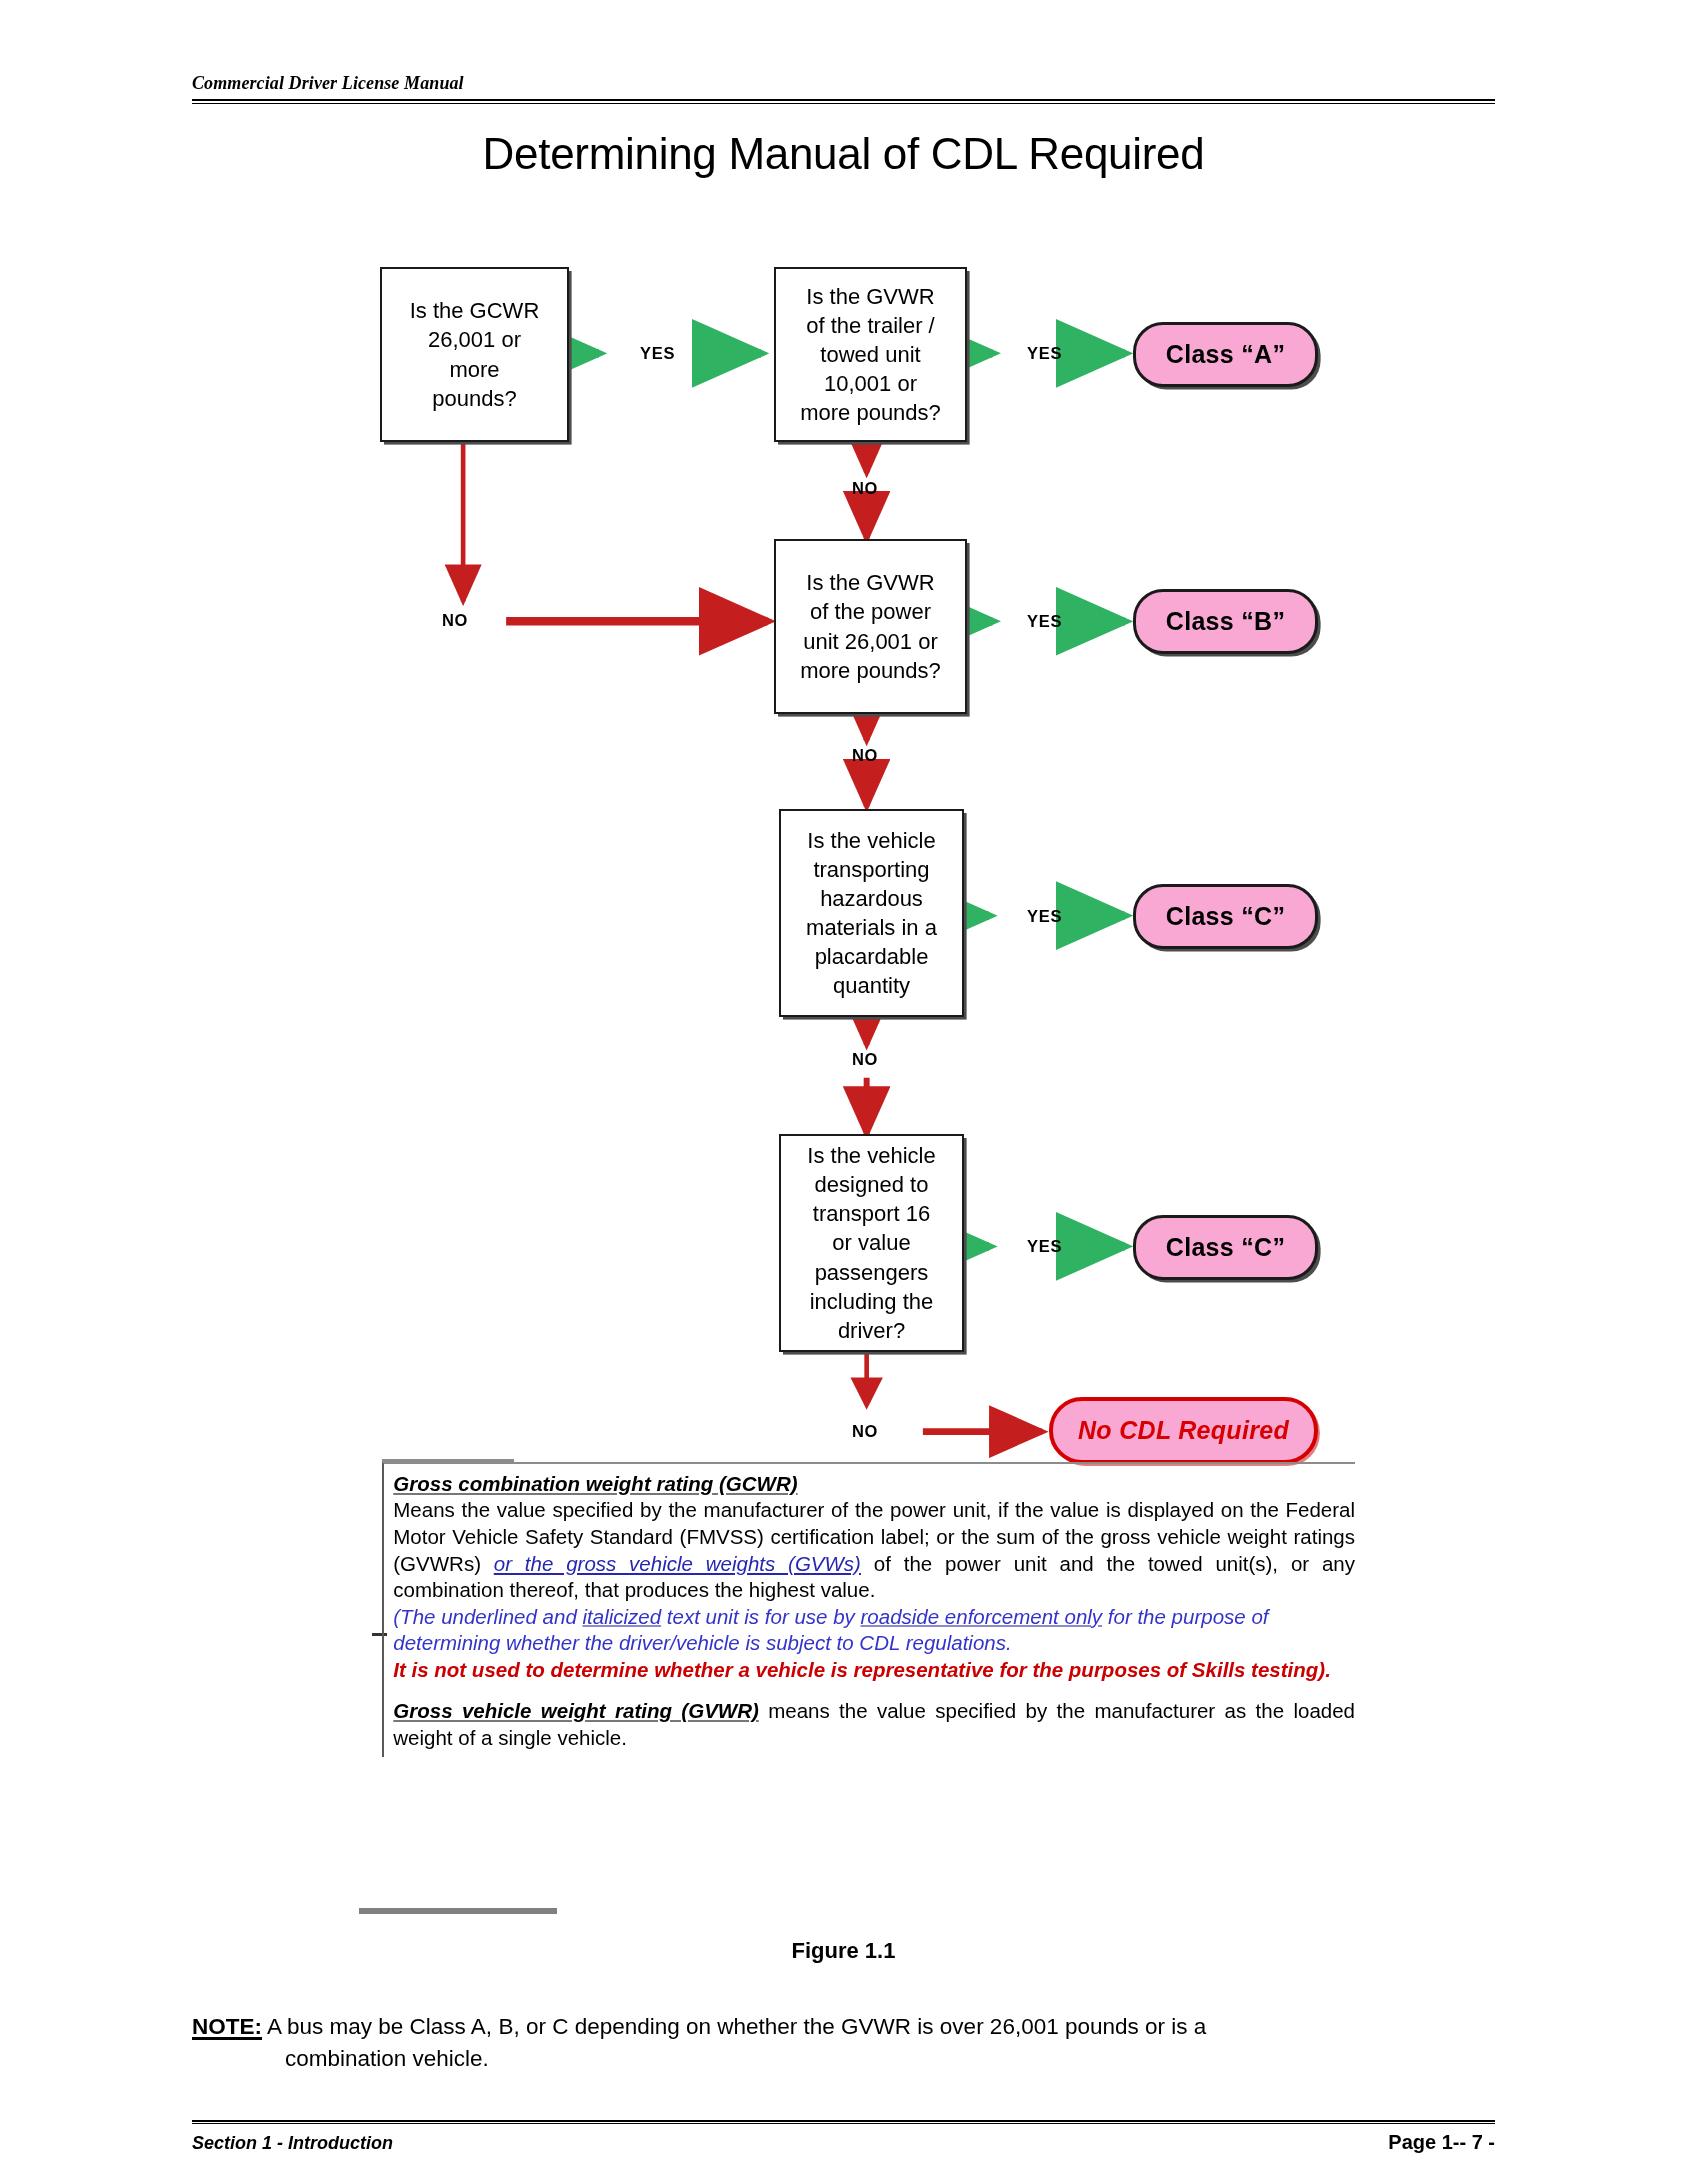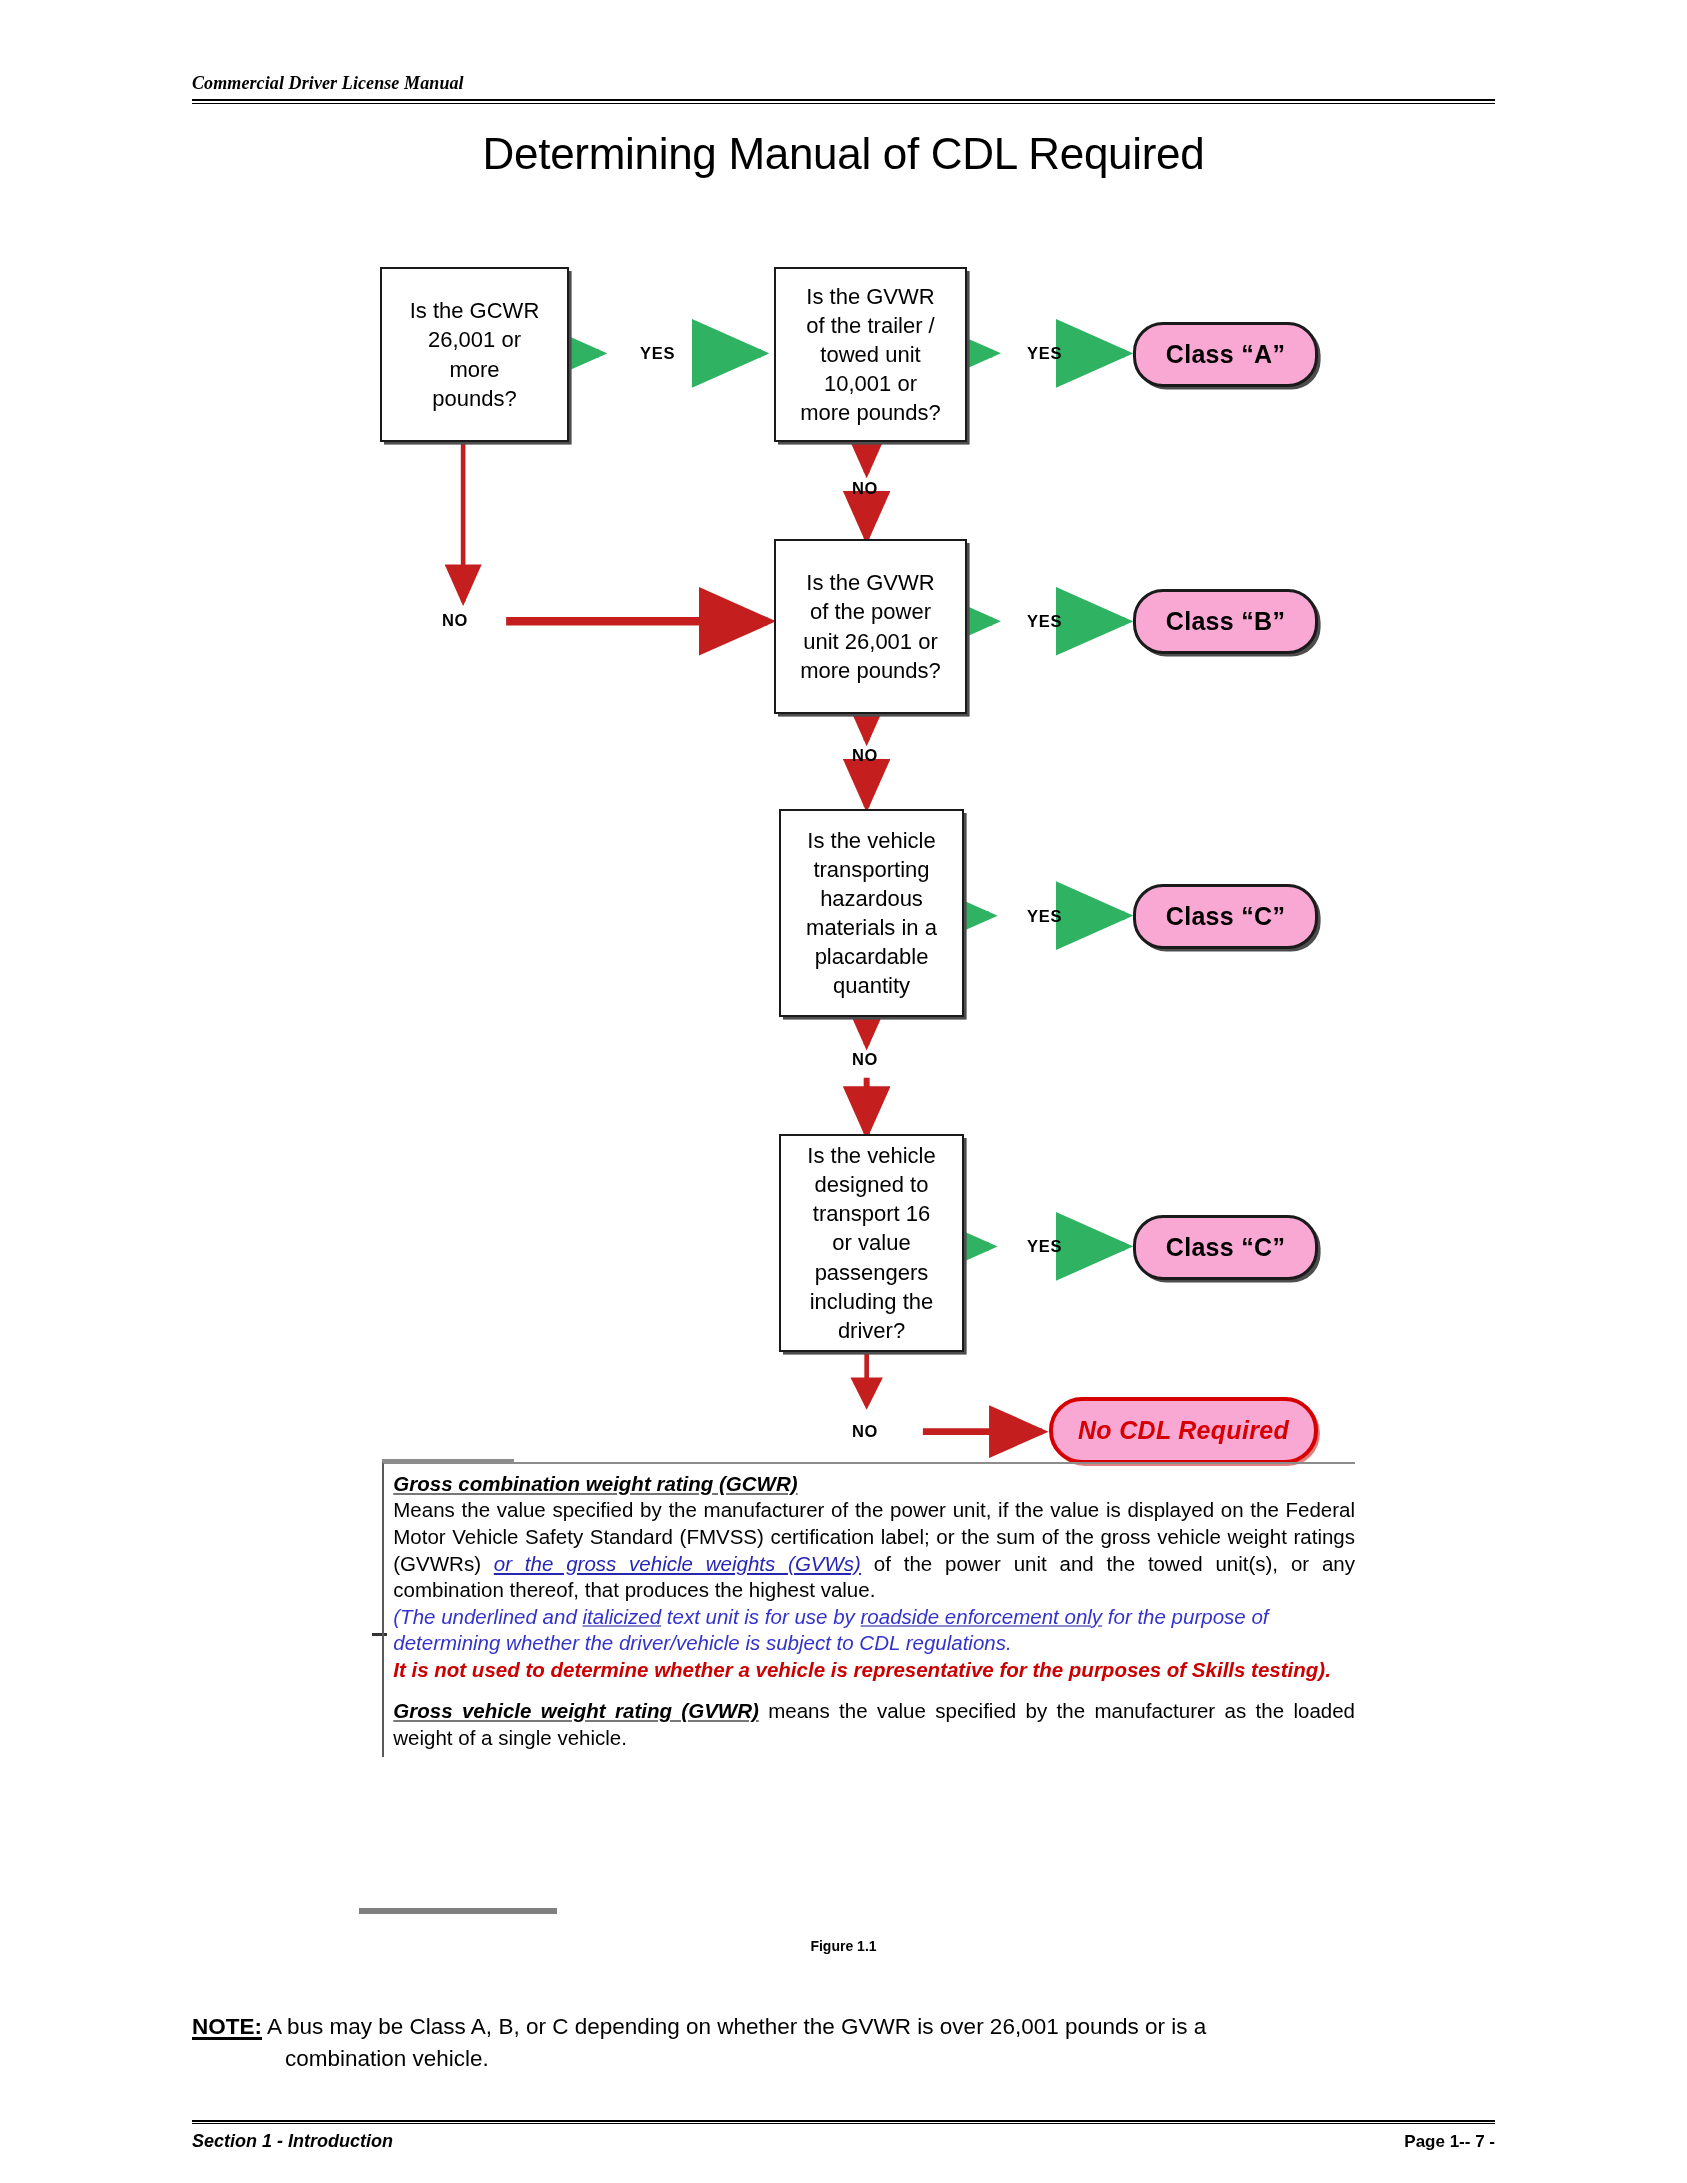--- a/index.html
+++ b/index.html
@@ -202,21 +202,21 @@
   }
 
   
   .caption {
     position: absolute;
     left: 0;
     top: 1938px;
     width: 1687px;
     text-align: center;
     font-family: "Liberation Sans", sans-serif;
-    font-size: 14px;
+    font-size: 22px;
     font-weight: bold;
   }
 
   
   .note {
     position: absolute;
     left: 192px;
     top: 2011px;
     width: 1303px;
     font-family: "Liberation Sans", sans-serif;
@@ -252,21 +252,21 @@
   }
   .footer-row {
     display: flex;
     justify-content: space-between;
     align-items: baseline;
     font-family: "Liberation Sans", sans-serif;
     font-style: italic;
     font-weight: bold;
     font-size: 18px;
   }
-  .footer-row .pg { font-style: normal; font-weight: bold; font-size: 17px; }
+  .footer-row .pg { font-style: normal; font-weight: bold; font-size: 20px; }
 </style>
 </head>
 <body>
 
 <div class="page">
 
   <div class="hdr">
     <div class="hdr-text">Commercial Driver License Manual</div>
     <div class="hdr-rule"></div>
   </div>

